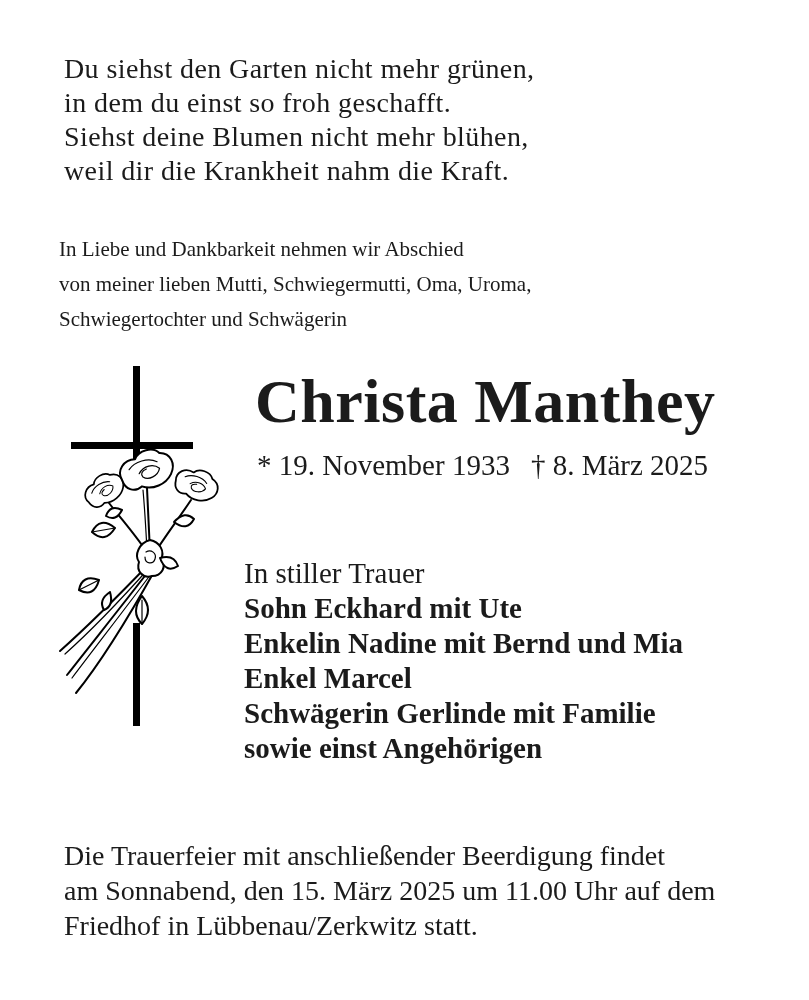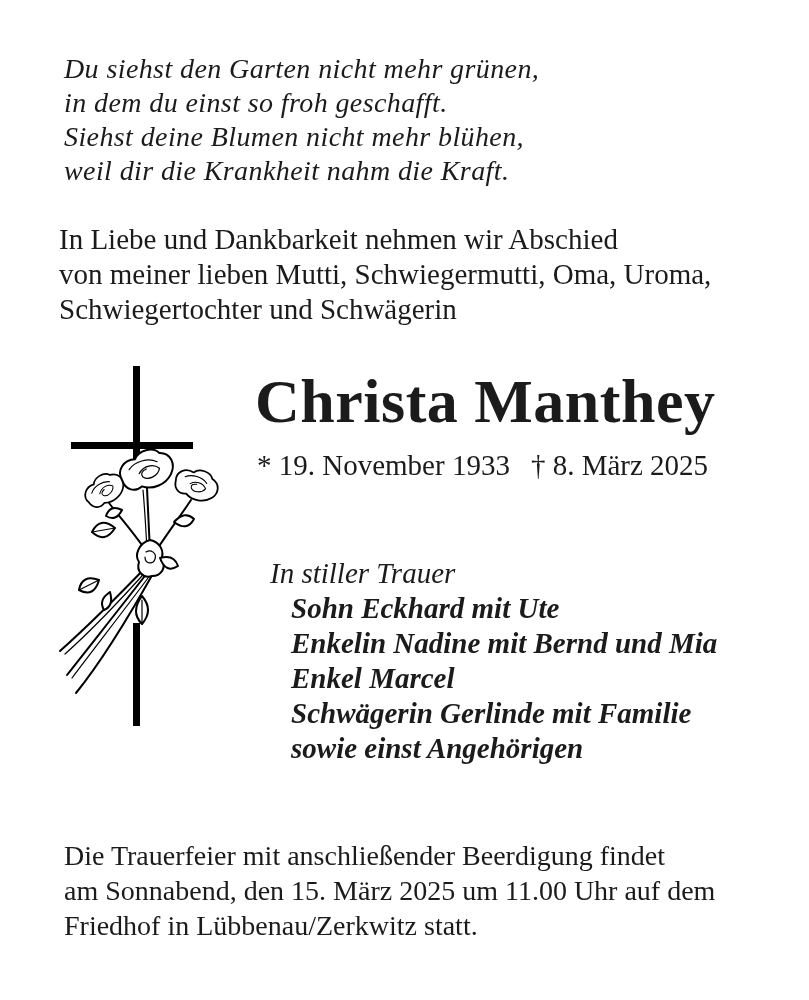--- a/index.html
+++ b/index.html
@@ -8,43 +8,42 @@
     background: #ffffff;
     position: relative;
     overflow: hidden;
     font-family: "Liberation Serif", serif;
     color: #1b1b1b;
   }
   .block { position: absolute; white-space: nowrap; }
 
   .poem {
     left: 64px; top: 52px;
-    font-style: italic;
     font-size: 28px; line-height: 34px;
     letter-spacing: 0.4px;
   }
   .intro {
-    left: 59px; top: 222px;
-    font-size: 29px; line-height: 35px;
+    left: 59px; top: 232px;
+    font-size: 21px; line-height: 35px;
   }
   .deceased-name {
     left: 255px; top: 369px;
     font-size: 62px; font-weight: bold;
     line-height: 64px; letter-spacing: 0.5px;
   }
   .dates {
     left: 257px; top: 448px;
     font-size: 29px; line-height: 34px;
   }
   .dates .death { margin-left: 21px; }
   .mourners {
-    left: 270px; top: 556px;
-    font-size: 29px; line-height: 35px; font-style: italic;
+    left: 244px; top: 556px;
+    font-size: 29px; line-height: 35px;
   }
-  .mourners .bold-line { font-weight: bold; margin-left: 21px; }
+  .mourners .bold-line { font-weight: bold; }
   .funeral {
     left: 64px; top: 838px;
     font-size: 28px; line-height: 35px;
   }
   .graphic {
     position: absolute;
     left: 52px; top: 360px;
     width: 178px; height: 372px;
   }
   .ln { fill: none; stroke: #000; stroke-width: 2; stroke-linecap: round; stroke-linejoin: round; }

